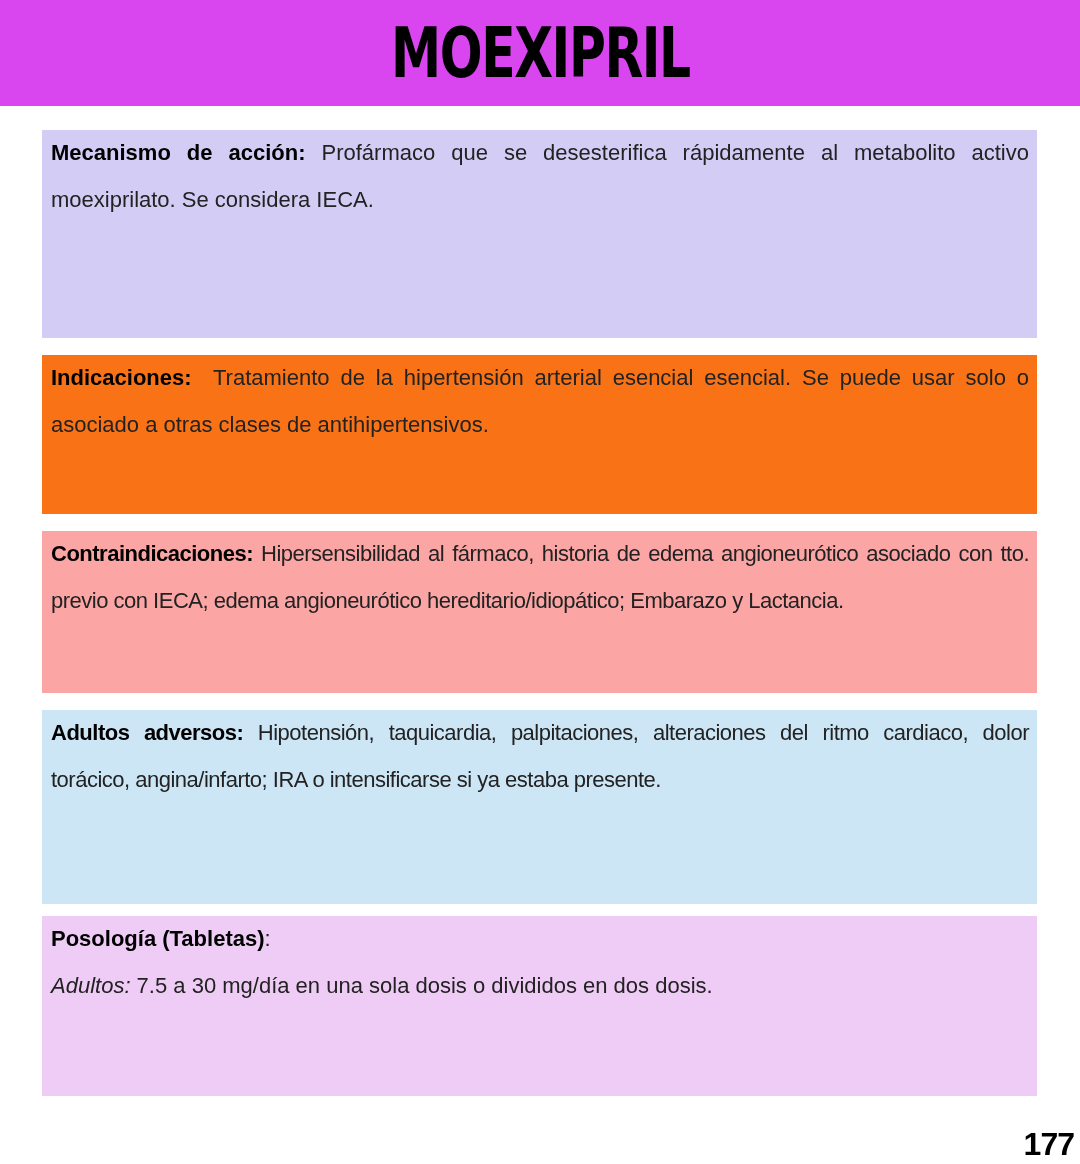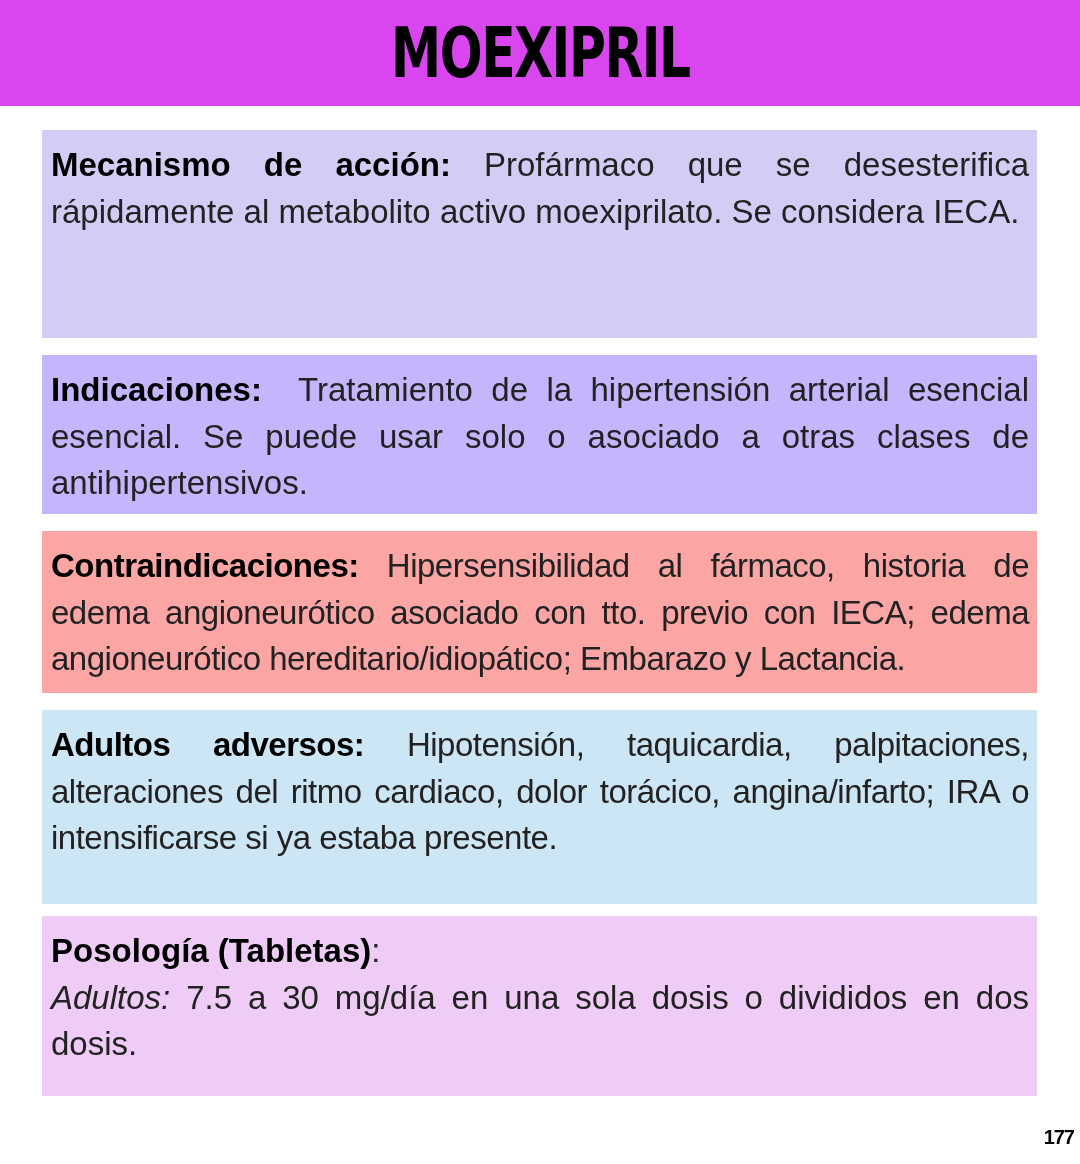--- a/index.html
+++ b/index.html
@@ -1,27 +1,27 @@
 <!DOCTYPE html>
 <html><head>
 <meta charset="utf-8">
 <style>
   html,body{margin:0;padding:0;}
   body{width:1080px;height:1164px;background:#ffffff;position:relative;overflow:hidden;font-family:"Liberation Sans",sans-serif;color:#1a1a1a;}
   .header{position:absolute;left:0;top:0;width:1080px;height:106px;background:#d946ef;display:flex;align-items:center;justify-content:center;}
   .title{font-family:"DejaVu Sans",sans-serif;font-weight:bold;font-size:70px;letter-spacing:-2px;color:#000;transform:scaleX(0.72);line-height:1;}
-  .box{position:absolute;left:42px;width:995px;box-sizing:border-box;padding:12px 8px 0 9px;font-size:33px;line-height:46.5px;text-align:justify;color:#222;}
+  .box{position:absolute;left:42px;width:995px;box-sizing:border-box;padding:0 8px 0 9px;font-size:22px;line-height:46.5px;text-align:justify;color:#222;}
   .box .lbl{font-weight:bold;color:#000;}
   .b1{top:130px;height:208px;background:#d3cdf5;}
-  .b2{top:355px;height:159px;background:#c4b5fd;}
+  .b2{top:355px;height:159px;background:#f97316;}
   .b3{top:531px;height:162px;background:#fca5a5;}
   .b4{top:710px;height:194px;background:#cde6f5;}
   .b5{top:916px;height:180px;background:#efccf5;}
   .b3,.b4{letter-spacing:-0.5px;}
-  .pagenum{position:absolute;right:6px;top:1126px;font-weight:bold;font-size:20px;color:#000;letter-spacing:-1px;}
+  .pagenum{position:absolute;right:6px;top:1126px;font-weight:bold;font-size:32px;color:#000;letter-spacing:-1px;}
 </style>
 </head>
 <body>
 
 <div class="header">
   <div class="title">MOEXIPRIL</div>
 </div>
 
 <div class="box b1"><span class="lbl">Mecanismo de acción:</span><span> Profármaco que se desesterifica rápidamente al metabolito activo moexiprilato. Se considera IECA.</span></div>
 

